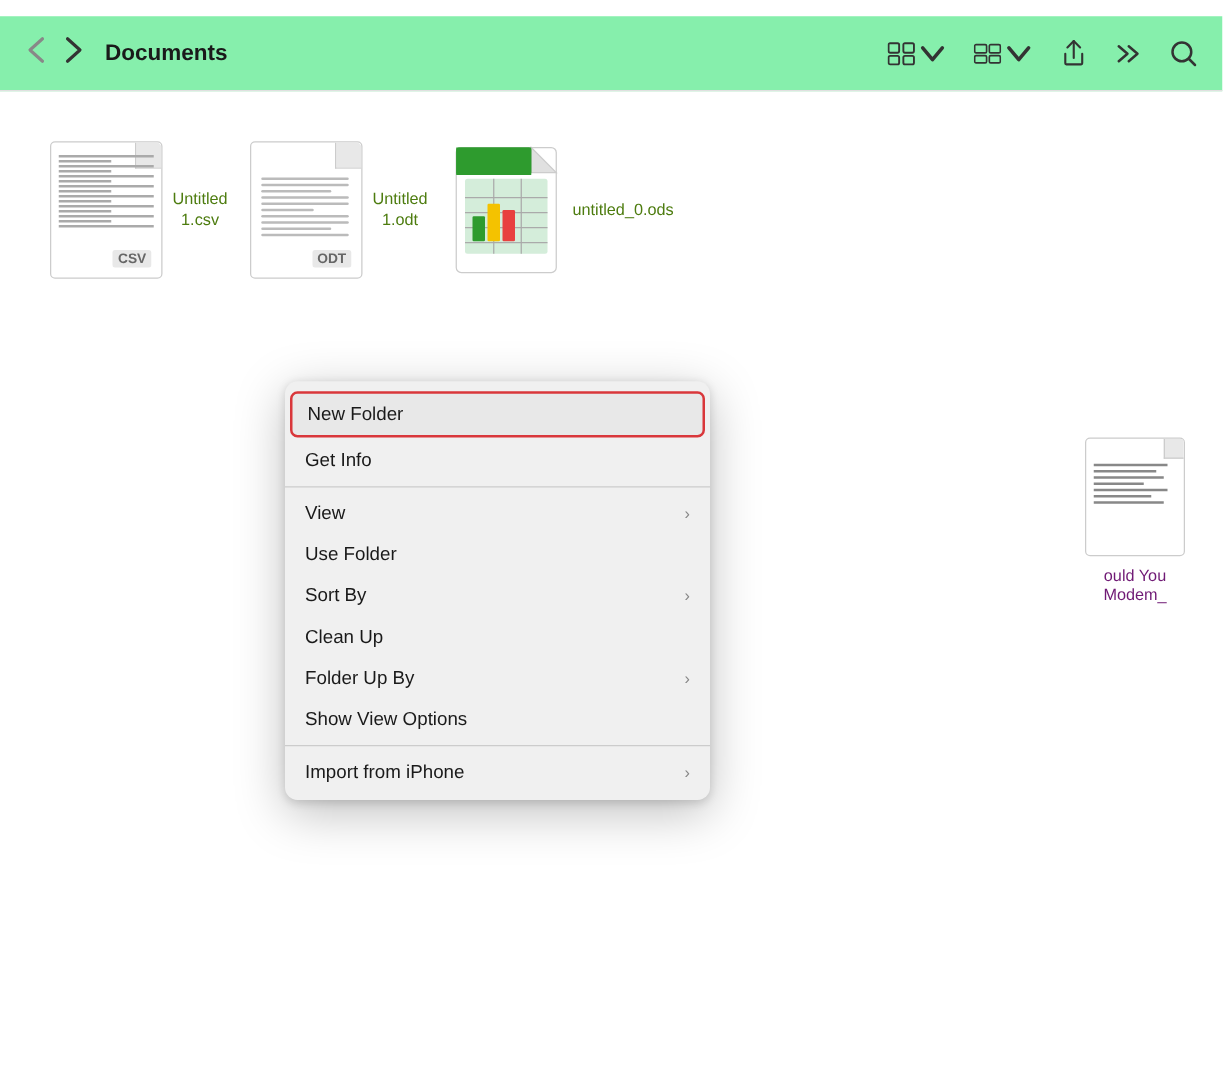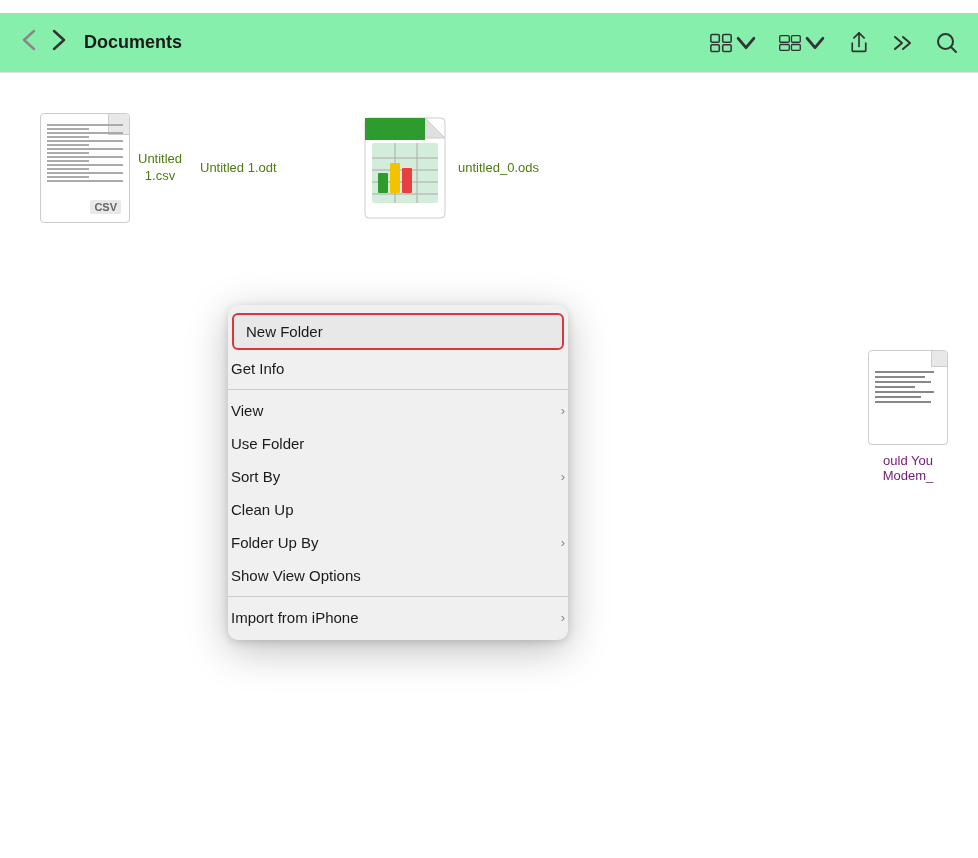--- a/index.html
+++ b/index.html
@@ -187,21 +187,21 @@
       border-radius: 10px;
       box-shadow: 0 10px 40px rgba(0,0,0,0.25), 0 2px 8px rgba(0,0,0,0.15);
       padding: 6px 0;
       z-index: 100;
     }
 
     .menu-item {
       display: flex;
       align-items: center;
       justify-content: space-between;
-      padding: 8px 3px;
+      padding: 8px 16px;
       font-size: 15px;
       color: #1a1a1a;
       cursor: pointer;
       user-select: none;
     }
 
     .menu-item.highlighted {
       background: #e8e8e8;
       border: 2px solid #d9373b;
       border-radius: 6px;
@@ -311,20 +311,37 @@
           <div class="csv-line short"></div>
           <div class="csv-line full"></div>
         </div>
         <div class="doc-badge">CSV</div>
       </div>
     </div>
     <span class="file-label">Untitled 1.csv</span>
   </div>
 
   <div class="file-item">
+    <div class="file-icon">
+      <div class="doc-icon" style="width:90px;height:110px;">
+        <div class="doc-lines">
+          <div class="doc-line full"></div>
+          <div class="doc-line full"></div>
+          <div class="doc-line medium"></div>
+          <div class="doc-line full"></div>
+          <div class="doc-line full"></div>
+          <div class="doc-line short"></div>
+          <div class="doc-line full"></div>
+          <div class="doc-line full"></div>
+          <div class="doc-line medium"></div>
+          <div class="doc-line full"></div>
+        </div>
+        <div class="doc-badge">ODT</div>
+      </div>
+    </div>
     <span class="file-label">Untitled 1.odt</span>
   </div>
 
 
   <div class="file-item">
     <div class="file-icon">
       <svg width="90" height="110" viewBox="0 0 90 110">
 
         <rect x="5" y="5" width="80" height="100" rx="4" fill="white" stroke="#ccc" stroke-width="1"></rect>
 

